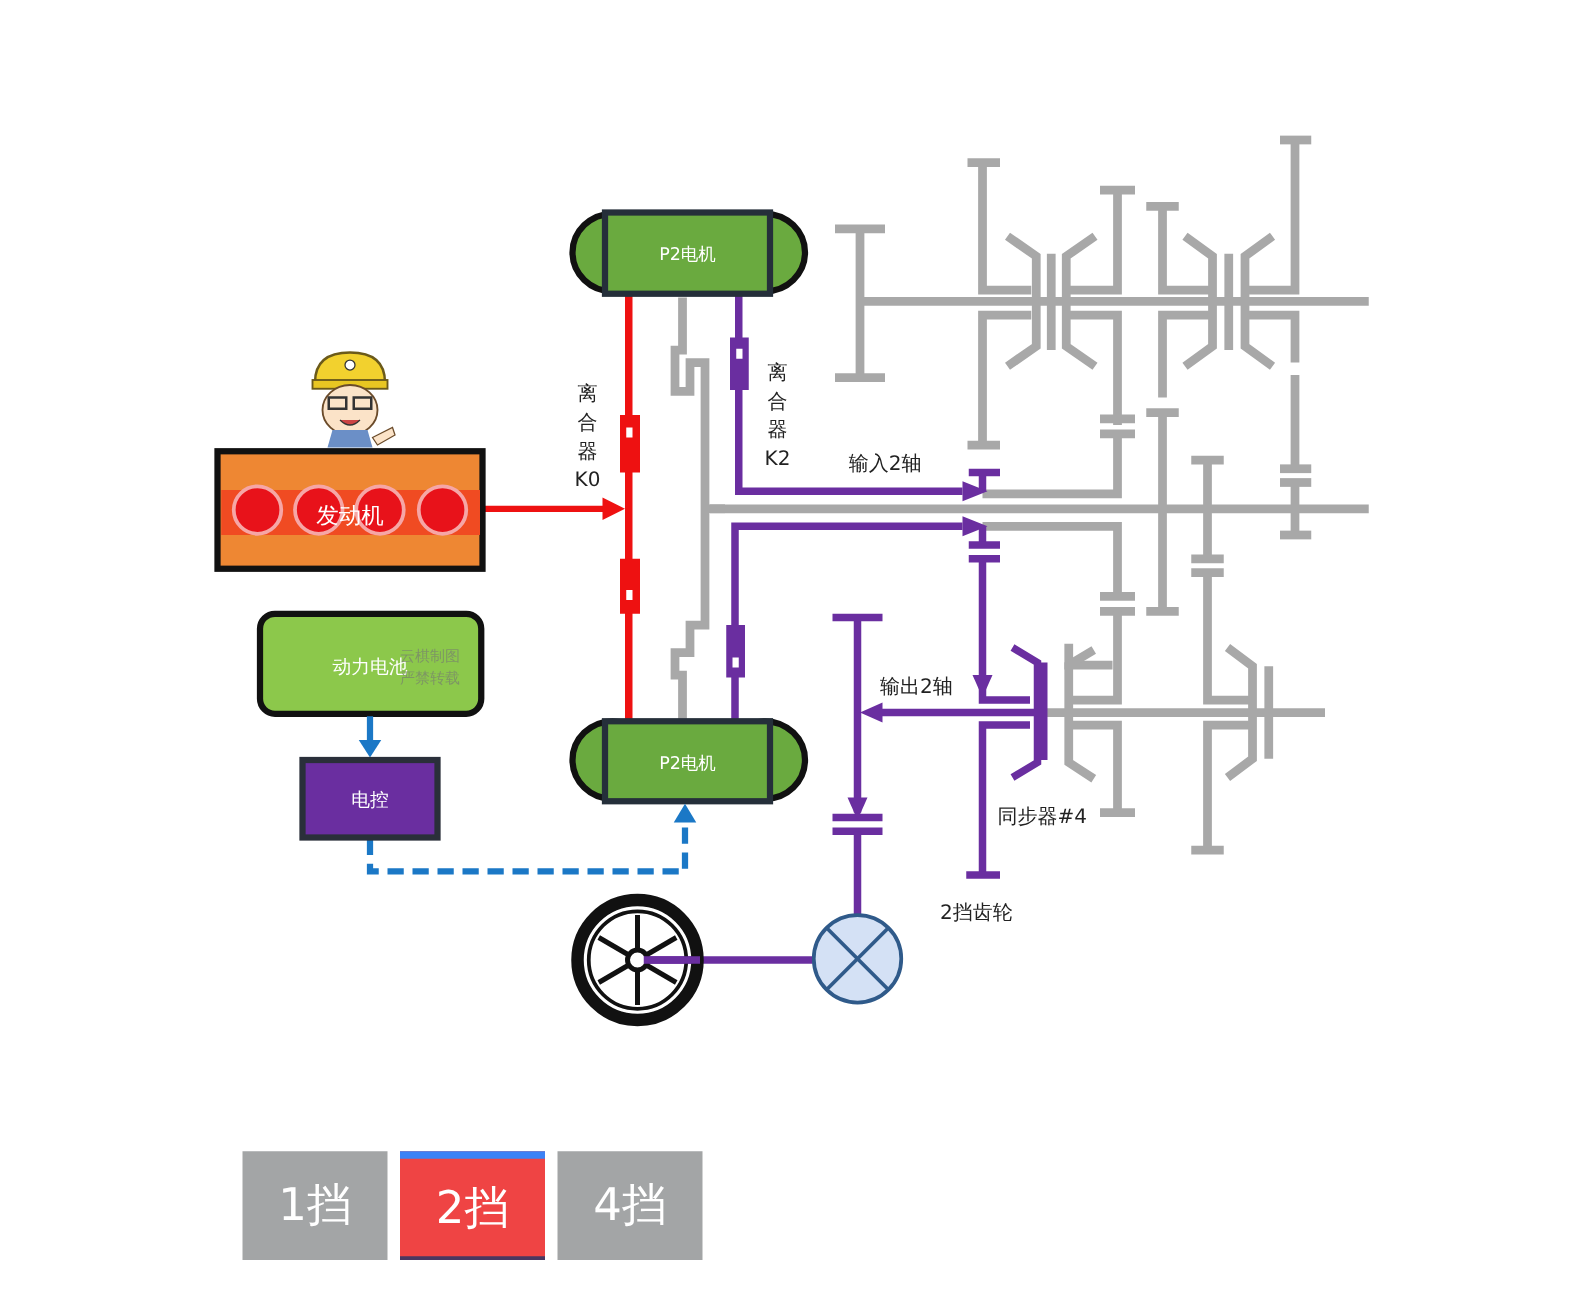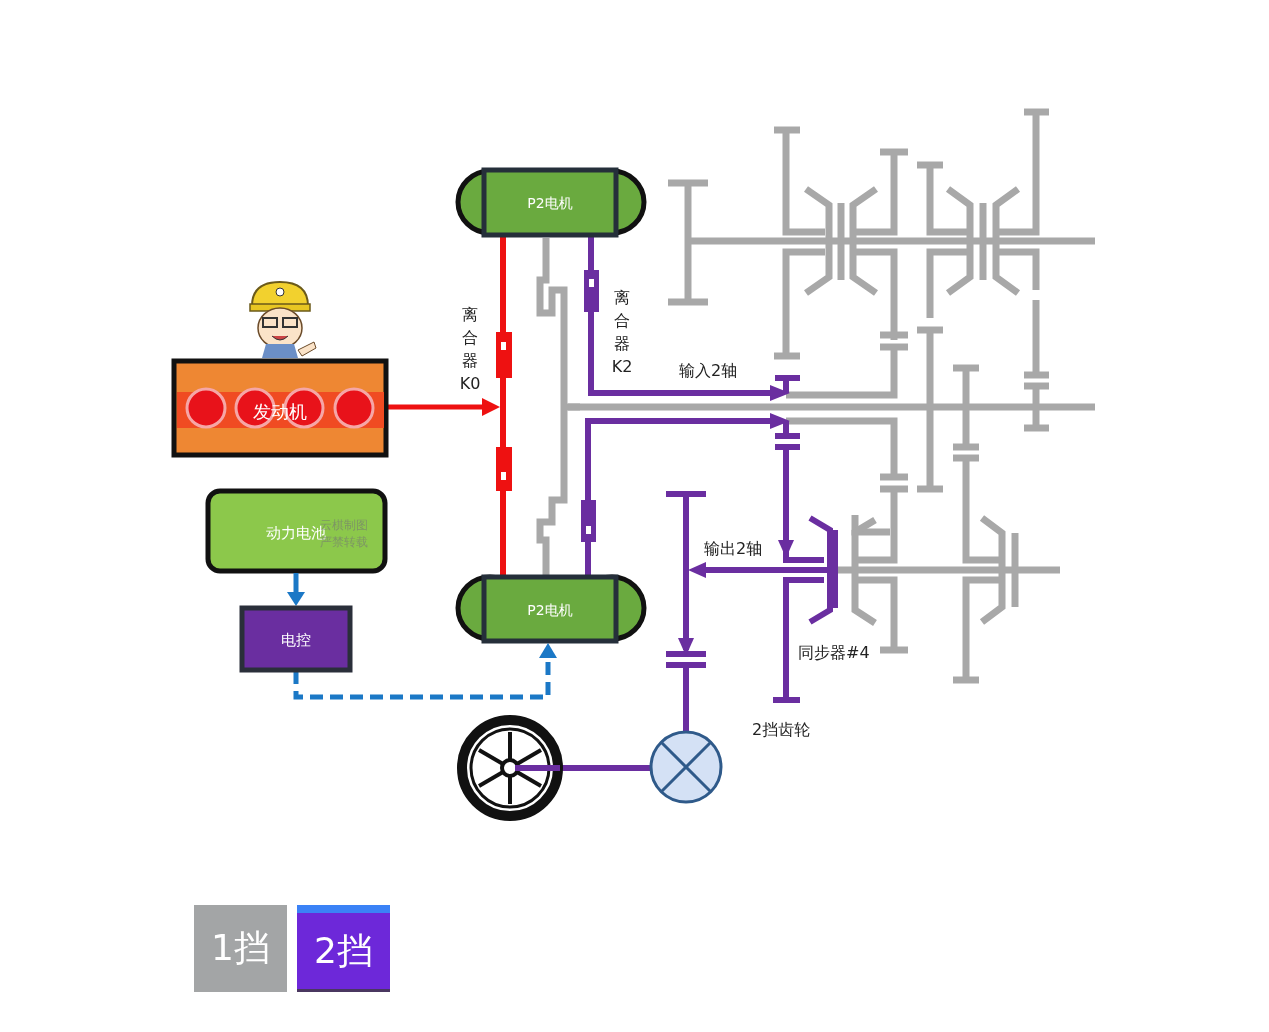--- a/index.html
+++ b/index.html
@@ -1,20 +1,20 @@
 <!DOCTYPE html>
 <html><head>
 <meta charset="utf-8">
 <style>
   html, body { margin: 0; padding: 0; background: #ffffff; }
   body { width: 1269px; height: 1032px; position: relative; overflow: hidden; font-family: "DejaVu Sans", "Liberation Sans", sans-serif; }
   #diagram { position: absolute; left: 0; top: 0; width: 1269px; height: 1032px; }
   .gear-tabs { position: absolute; left: 194px; top: 905px; display: flex; gap: 10px; }
-  .gear-tab { width: 93px; height: 87px; background: #a3a5a6; color: #ffffff; display: flex; align-items: center; justify-content: center; font-size: 36px; cursor: pointer; box-sizing: border-box; }
-  .gear-tab.active { background: #6d28d9; border-bottom: 3px solid #4a3760; border-top: 8px solid #3b82f6; }
+  .gear-tab { width: 116px; height: 87px; background: #a3a5a6; color: #ffffff; display: flex; align-items: center; justify-content: center; font-size: 36px; cursor: pointer; box-sizing: border-box; margin-top: 16px; }
+  .gear-tab.active { background: #ef4444; border-bottom: 3px solid #4a3760; border-top: 6px solid #3b82f6; }
   .lbl { font-family: "DejaVu Sans", "Liberation Sans", sans-serif; fill: #222222; }
   .boxlbl { font-family: "DejaVu Sans", "Liberation Sans", sans-serif; fill: #ffffff; }
 </style>
 </head>
 <body>
 
 <svg id="diagram" viewBox="0 0 1269 1032" xmlns="http://www.w3.org/2000/svg">
   <defs>
     <marker id="arrRed" markerWidth="6" markerHeight="6" refX="5" refY="3" orient="auto" markerUnits="strokeWidth">
       <path d="M0,0 L6,3 L0,6 z" fill="#ee1111"></path>
@@ -227,13 +227,14 @@
   </g>
   <text class="lbl" x="679" y="376" font-size="16">输入2轴</text>
   <text class="lbl" x="704" y="554" font-size="16">输出2轴</text>
   <text class="lbl" x="798" y="658" font-size="16">同步器#4</text>
   <text class="lbl" x="752" y="735" font-size="16">2挡齿轮</text>
 </svg>
 
 <div class="gear-tabs">
   <div class="gear-tab">1挡</div>
   <div class="gear-tab active">2挡</div>
+  <div class="gear-tab">4挡</div>
 </div>
 
 </body></html>

